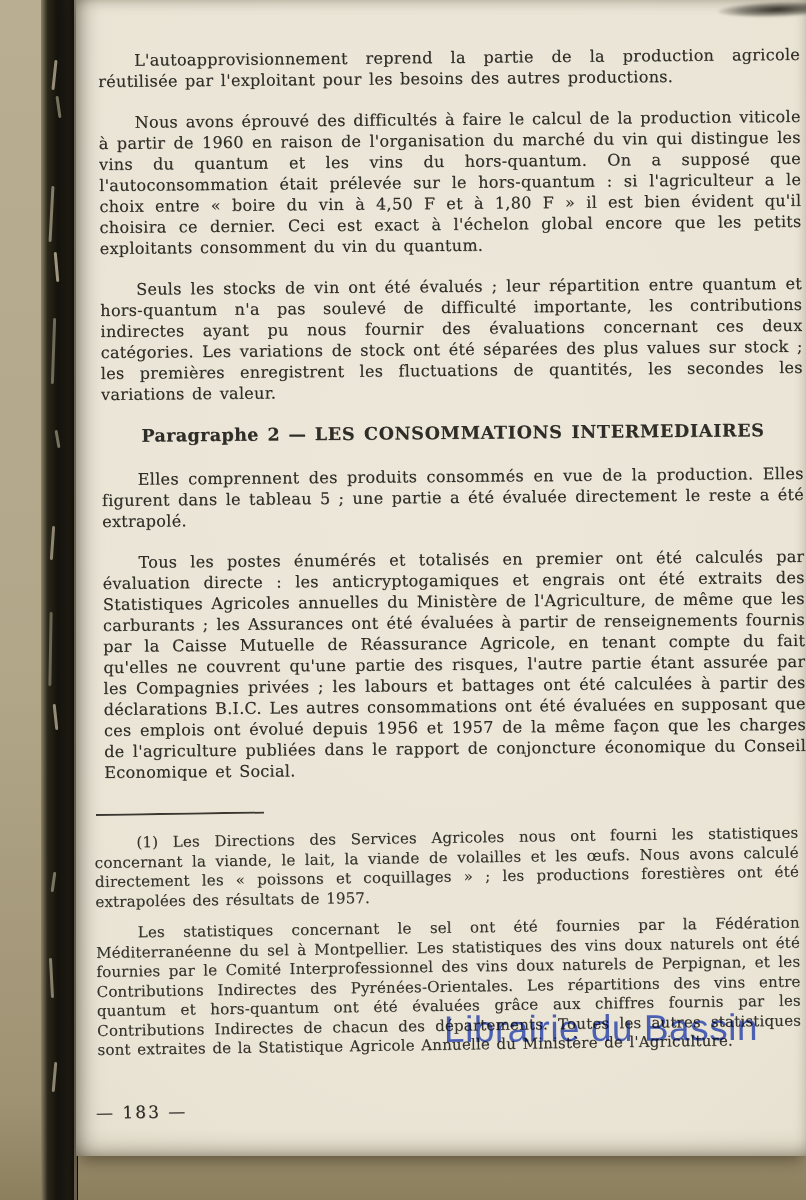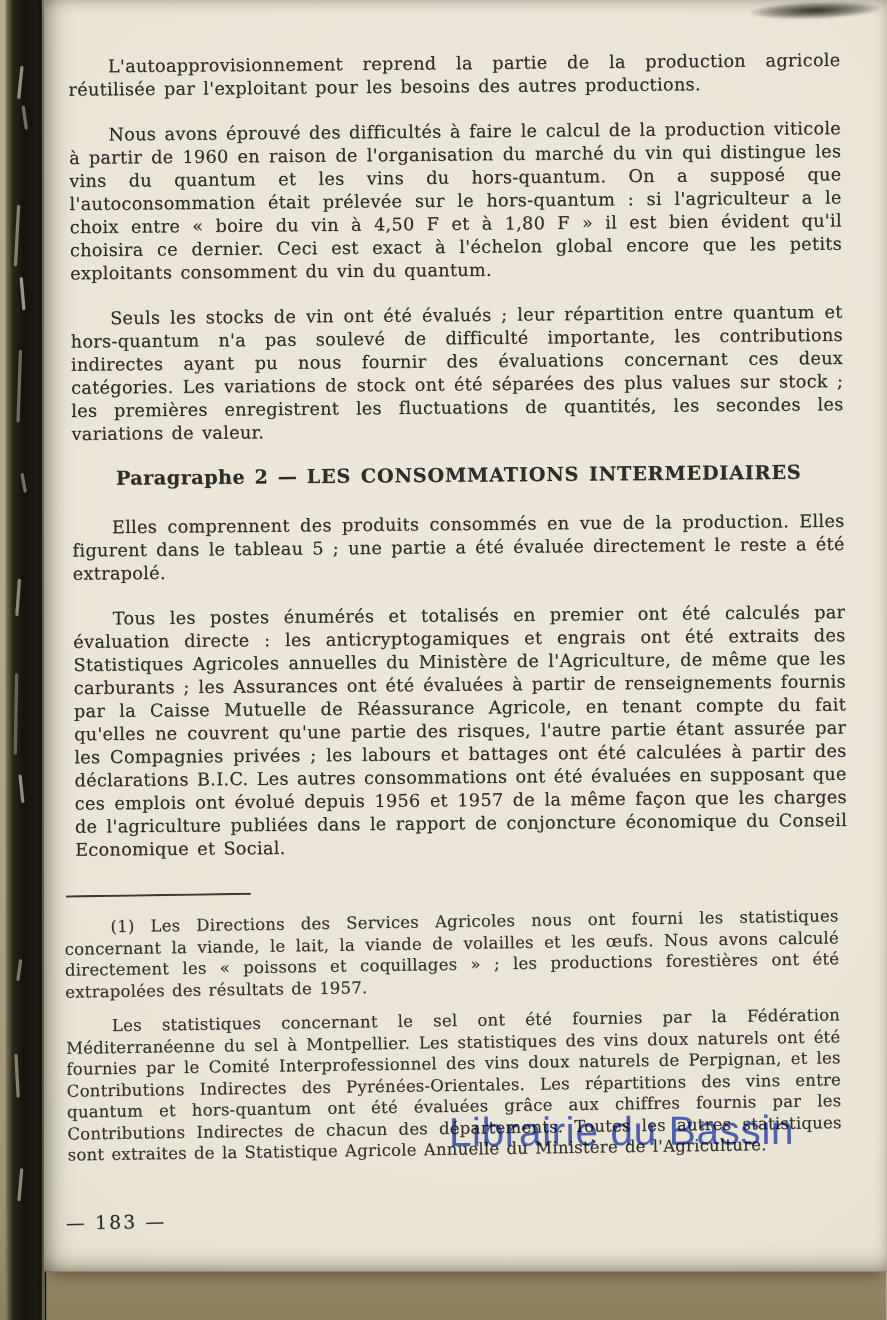--- a/index.html
+++ b/index.html
@@ -1,21 +1,21 @@
 <!DOCTYPE html>
 <html><head>
 <meta charset="utf-8">
 <style>
   html,body{margin:0;padding:0;}
   body{
     width:806px;height:1200px;overflow:hidden;position:relative;
     background:linear-gradient(180deg,#b9ad92 0%,#b3a78a 55%,#9f9273 92%,#8c7f5e 100%);
     font-family:"DejaVu Serif", serif;
   }
-  .photo{position:absolute;inset:0;}
+  .photo{position:absolute;inset:0;margin-left:36px;}
 
   
   .gutter{
     position:absolute;left:5px;top:0;bottom:0;width:37px;
     background:linear-gradient(90deg,#8a8066 0%,#2a2619 18%,#14120c 45%,#1d1a12 75%,#0c0b07 100%);
   }
   .gutter::after{
     content:"";position:absolute;right:1px;top:0;bottom:0;width:3px;
     background:linear-gradient(180deg,#d6ccb1,#a89c7f);opacity:.55;
   }

